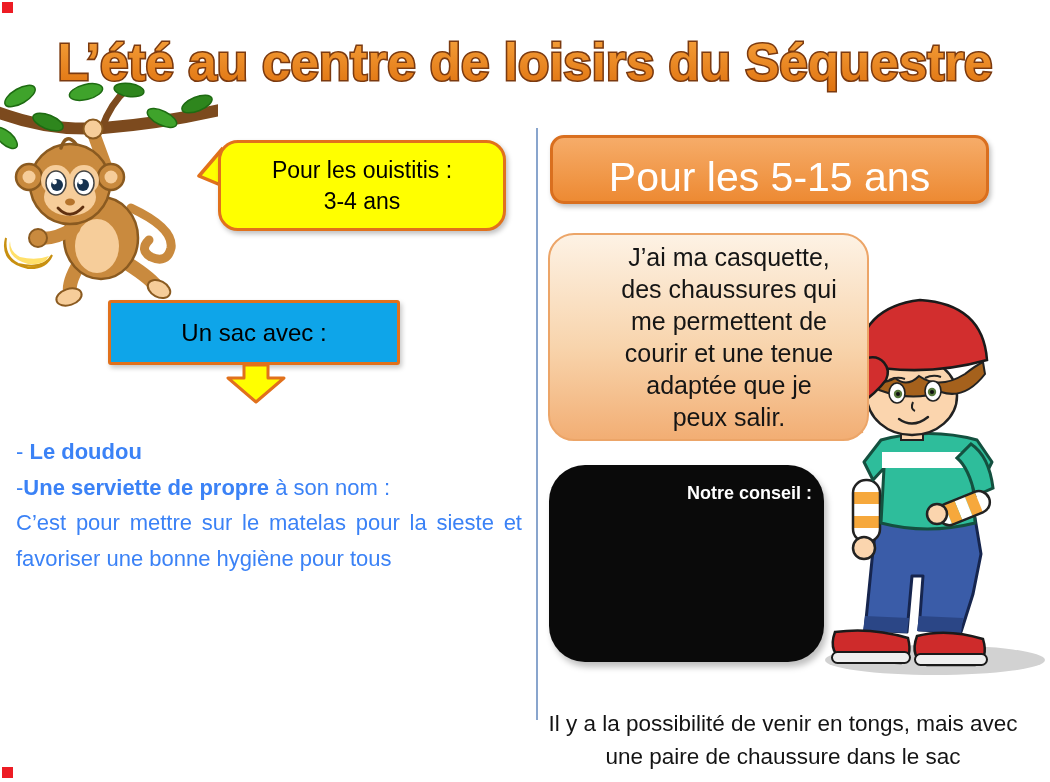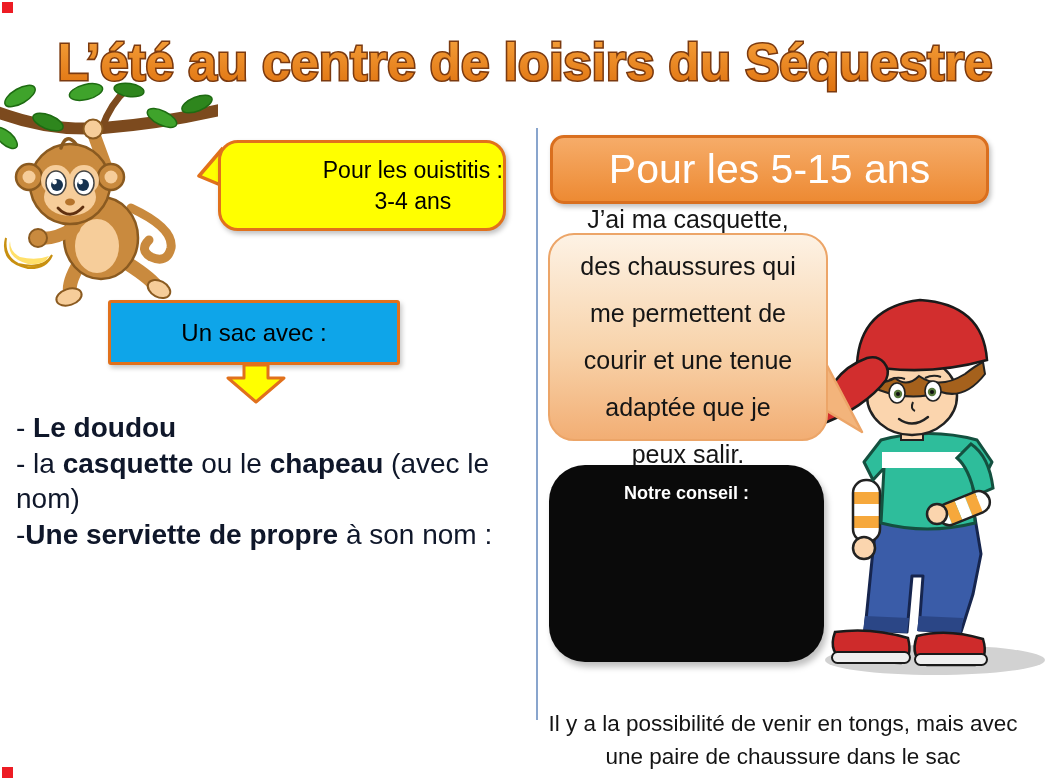--- a/index.html
+++ b/index.html
@@ -11,61 +11,61 @@
   }
   .abs{position:absolute;}
 
   
   .corner{width:11px;height:11px;background:#ED1C24;}
 
   
   .yellow-bubble{
     background:#FFFF00;border:3.5px solid #E1711C;border-radius:20px;
     box-shadow:2px 3px 5px rgba(0,0,0,.25);
-    display:flex;align-items:center;justify-content:flex-end;text-align:center;
+    display:flex;align-items:center;justify-content:center;text-align:center;
     white-space:pre-line;font-size:23px;line-height:31px;color:#000;
   }
   .yellow-box{
     background:#0ea5e9;border:3.5px solid #E1711C;border-radius:3px;
     box-shadow:2px 3px 5px rgba(0,0,0,.22);
     display:flex;align-items:center;justify-content:center;text-align:center;
     font-size:24px;color:#000;
   }
 
   
   .age-banner{
     background:linear-gradient(#F6AC69,#ED8A33);
     border:3px solid #D96F1F;border-radius:14px;
     box-shadow:2px 3px 5px rgba(0,0,0,.25);
-    display:flex;align-items:center;justify-content:center;
+    display:flex;align-items:flex-end;justify-content:center;
     color:#ffffff;font-size:41px;
   }
 
   
   .divider{width:2px;background:#7495C4;opacity:.85;}
 
   
   .peach-bubble{
     background:linear-gradient(#FDF2E4 0%,#F8D4AC 55%,#F2AE74 100%);
     border:2.5px solid #ECA568;border-radius:26px;
     display:flex;align-items:center;justify-content:center;text-align:center;
-    white-space:pre-line;font-size:25px;line-height:47px;color:#151515;
+    white-space:pre-line;font-size:25px;line-height:32px;color:#151515;padding-left:41px;
   }
 
   
   .conseil{
     background:#0A0A0A;border-radius:36px;color:#ffffff;
     box-shadow:3px 5px 6px rgba(0,0,0,.25);
-    text-align:center;padding:18px 12px 0 12px;box-sizing:border-box;
+    text-align:right;padding:18px 12px 0 12px;box-sizing:border-box;
   }
   .conseil .c-title{font-size:18px;font-weight:700;margin:0 0 22px 0;}
   .conseil .c-body{font-size:18px;line-height:23.5px;margin:0;white-space:pre-line;}
 
   
-  .checklist{width:506px;font-size:28px;line-height:35.5px;color:#0f172a;}
+  .checklist{width:506px;font-size:22px;line-height:35.5px;color:#3b82f6;margin-top:24px;}
   .checklist p{margin:0;}
   .checklist p.just{text-align:justify;}
   .checklist b{font-weight:700;}
 
   
   .footnote{
     width:540px;text-align:center;white-space:pre-line;
     font-size:22.5px;line-height:33px;color:#141414;
   }
   svg text{font-family:"Liberation Sans","DejaVu Sans",sans-serif;}
@@ -157,22 +157,22 @@
 
 <div class="abs yellow-box" style="left:108px;top:300px;width:286px;height:59px;">
   <span>Un sac avec :</span>
 </div>
 <svg class="abs" style="left:225px;top:363px;" width="62" height="42">
   <polygon points="19,2 43,2 43,15 59,15 31,39 3,15 19,15" fill="#FFFF00" stroke="#E1711C" stroke-width="3" stroke-linejoin="round"></polygon>
 </svg>
 
 <div class="abs checklist" style="left:16px;top:410px;">
     <p class=""><span>- </span><b>Le doudou</b></p>
-    <p class=""><span>- la </span><b>casquette</b><span> ou le </span><b>chapeau</b><span> (avec le nom)</span></p>
     <p class=""><span>-</span><b>Une serviette de propre</b><span> à son nom :</span></p>
+    <p class="just"><span>C’est pour mettre sur le matelas pour la sieste et favoriser une bonne hygiène pour tous</span></p>
   </div>
 
 <svg class="abs" style="left:815px;top:292px;" width="235" height="400" viewBox="0 0 235 400">
   <defs>
     <clipPath id="armL">
         <rect x="38" y="188" width="27" height="62" rx="13"></rect>
       </clipPath>
     <clipPath id="armR">
         <rect x="0" y="-11" width="54" height="22" rx="11"></rect>
       </clipPath>

